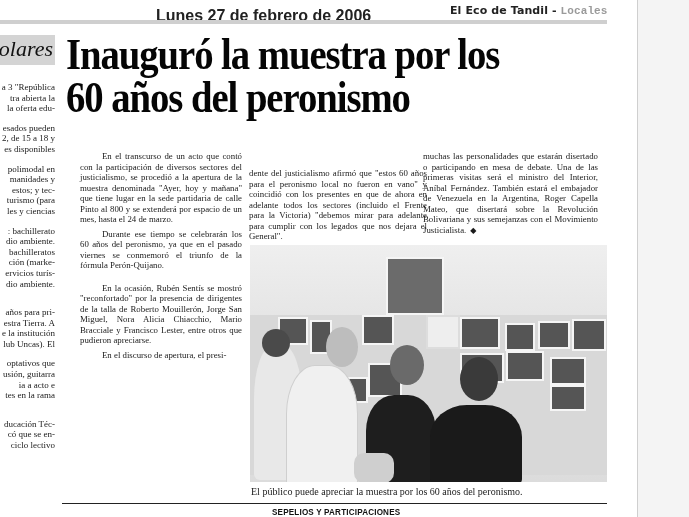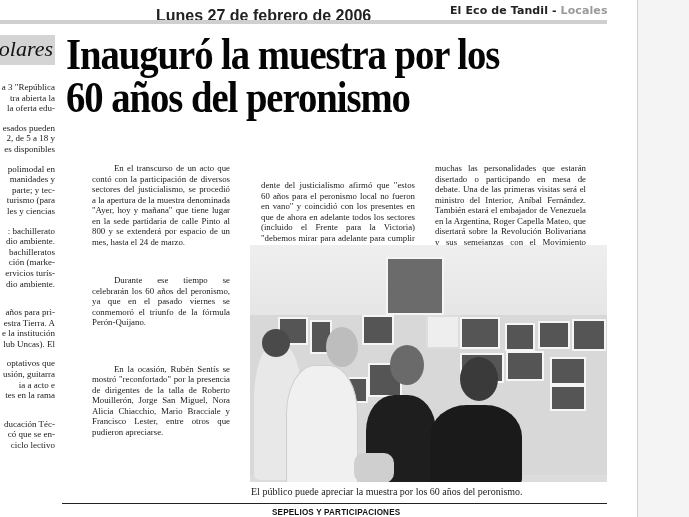--- a/index.html
+++ b/index.html
@@ -13,21 +13,21 @@
   .right-margin { position: absolute; left: 637px; top: 0; width: 52px; height: 517px; background: #f4f4f4; border-left: 1px solid #cfcfcf; }
 
   .header-date {
     position: absolute; left: 156px; top: 7px;
     font-family: "Liberation Sans", sans-serif; font-weight: bold; font-size: 16px; color: #222;
   }
   .header-pub {
     position: absolute; left: 450px; top: 4px;
     font-family: "DejaVu Sans", sans-serif; font-weight: bold; font-size: 11px; color: #222; letter-spacing: 0.1px;
   }
-  .header-pub .section { color: #9a9a9a; }
+  .header-pub .section { color: #9a9a9a; font-family: Liberation Mono, monospace; }
   .header-rule { position: absolute; left: 0; top: 20px; width: 607px; height: 4px; background: #cfcfcf; }
 
   .left-kicker {
     position: absolute; left: 0; top: 35px; width: 55px; height: 30px; background: #d4d4d4;
     overflow: hidden;
   }
   .left-kicker span {
     position: absolute; right: 2px; top: 1px;
     font-family: "Liberation Serif", serif; font-style: italic; font-size: 22px; color: #111; white-space: nowrap;
   }
@@ -43,21 +43,21 @@
   .headline {
     position: absolute; left: 66px; top: 33px; width: 560px;
     font-family: "Liberation Serif", serif; font-weight: bold; font-size: 44px; line-height: 43px; color: #050505;
     letter-spacing: -1.2px; transform: scaleX(0.88); transform-origin: left top;
   }
   .headline div { white-space: nowrap; }
 
   .col {
     position: absolute; font-size: 8.8px; line-height: 10.5px; text-align: justify; color: #1a1a1a;
   }
-  .col p { margin: 12px; }
+  .col p { margin: 0; }
   .col p.ind { text-indent: 22px; }
   .col1 { left: 80px; top: 151px; width: 162px; }
   .col2 { left: 249px; top: 168px; width: 178px; }
   .col3 { left: 423px; top: 151px; width: 175px; }
   .col1 .pgap { height: 4px; }
   .col2 .pgap { height: 3px; }
 
   .diamond { display: inline-block; font-size: 8px; margin-left: 4px; }
 
   .photo {
@@ -92,26 +92,26 @@
   <div class="left-kicker">
     <span>colares</span>
   </div>
 
   <div class="left-col" id="leftcol">
       <p>a 3 "República</p>
       <p>tra abierta la</p>
       <p>la oferta edu-</p>
       <div class="gap"></div>
       <p>esados pueden</p>
-      <p>2, de 5 a 18 y</p>
+      <p>2, de 15 a 18 y</p>
       <p>es disponibles</p>
       <div class="gap"></div>
       <p>polimodal en</p>
       <p>manidades y</p>
-      <p>parte; y tec-</p>
+      <p>estos; y tec-</p>
       <p>turismo (para</p>
       <p>les y ciencias</p>
       <div class="gap"></div>
       <p>: bachillerato</p>
       <p>dio ambiente.</p>
       <p>bachilleratos</p>
       <p>ción (marke-</p>
       <p>ervicios turís-</p>
       <p>dio ambiente.</p>
       <div class="gap"></div>
@@ -139,20 +139,21 @@
 
   <div class="col col1">
     <p class="ind">En el transcurso de un acto que contó con la participación de diversos sectores del justicialismo, se procedió a la apertura de la muestra denominada "Ayer, hoy y mañana" que tiene lugar en la sede partidaria de calle Pinto al 800 y se extenderá por espacio de un mes, hasta el 24 de marzo.</p>
     <div class="pgap"></div>
     <p class="ind">Durante ese tiempo se celebrarán los 60 años del peronismo, ya que en el pasado viernes se conmemoró el triunfo de la fórmula Perón-Quijano.</p>
     <div class="pgap"></div>
     <div class="pgap"></div>
     <div class="pgap"></div>
     <p class="ind">En la ocasión, Rubén Sentís se mostró "reconfortado" por la presencia de dirigentes de la talla de Roberto Mouillerón, Jorge San Miguel, Nora Alicia Chiacchio, Mario Bracciale y Francisco Lester, entre otros que pudieron apreciarse.</p>
     <div class="pgap"></div>
+    <p class="ind">En el discurso de apertura, el presi-</p>
   </div>
 
   <div class="col col2">
     <p>dente del justicialismo afirmó que "estos 60 años para el peronismo local no fueron en vano" y coincidió con los presentes en que de ahora en adelante todos los sectores (incluido el Frente para la Victoria) "debemos mirar para adelante para cumplir con los legados que nos dejara el General".</p>
     <div class="pgap"></div>
   </div>
 
   <div class="col col3">
     <p><span>muchas las personalidades que estarán disertado o participando en mesa de debate. Una de las primeras visitas será el ministro del Interior, Aníbal Fernández. También estará el embajador de Venezuela en la Argentina, Roger Capella Mateo, que disertará sobre la Revolución Bolivariana y sus semejanzas con el Movimiento Justicialista.</span><span class="diamond">◆</span></p>
   </div>

